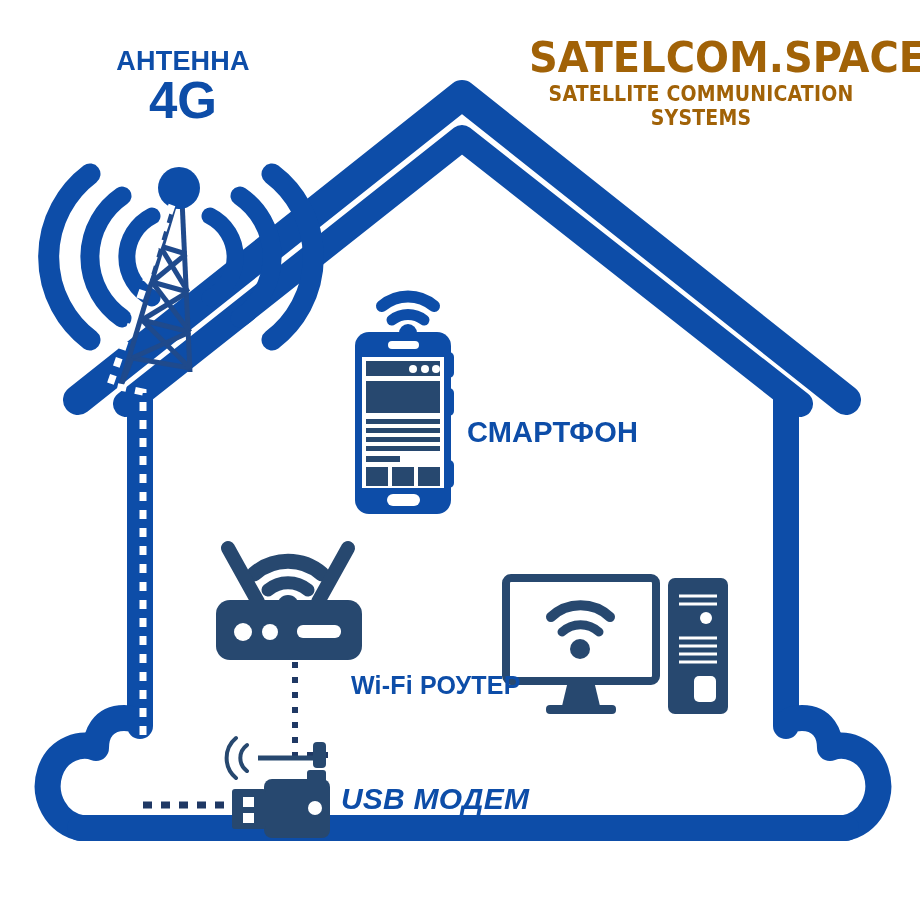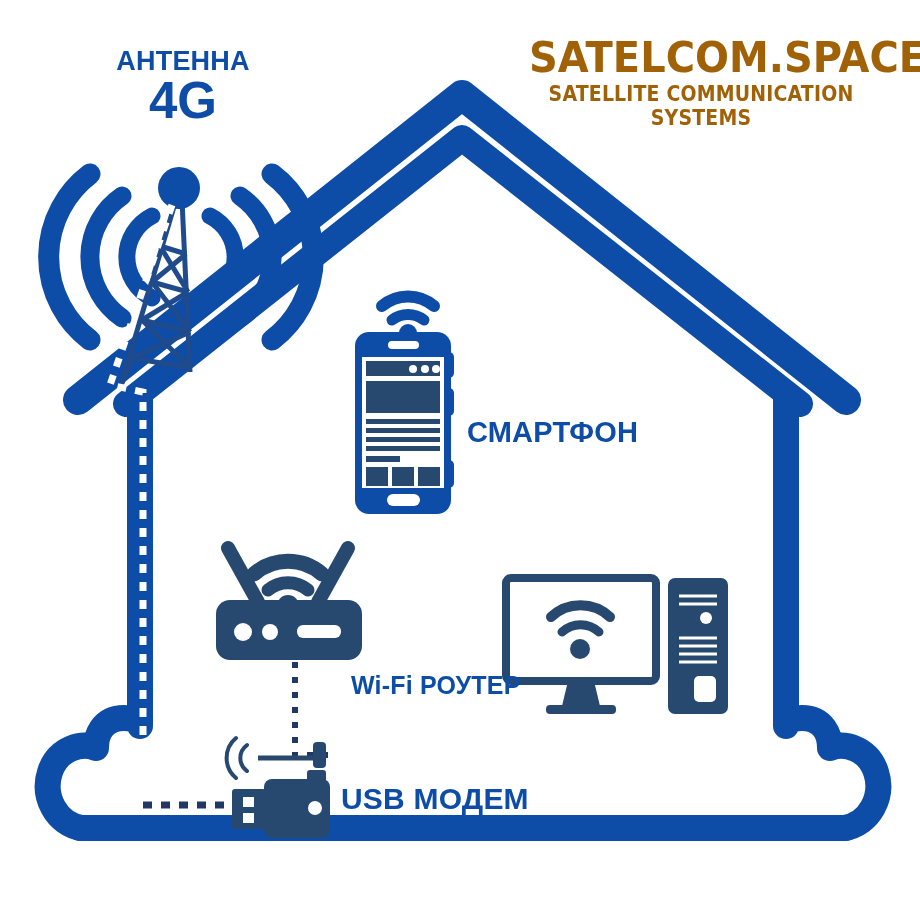--- a/index.html
+++ b/index.html
@@ -9,21 +9,21 @@
     position:relative;
   }
   #stage{position:absolute;inset:0;width:920px;height:900px;}
   #stage svg{display:block;width:920px;height:900px;}
 
   .lbl{position:absolute;font-weight:700;color:#0D4DA8;letter-spacing:.2px;white-space:nowrap;}
   #label-antenna{left:88px;top:30px;width:190px;text-align:center;font-size:27px;line-height:30px;margin-top:16px;}
   #label-antenna .big{display:block;font-size:51px;line-height:50px;font-weight:700;letter-spacing:0px;}
   #label-smartphone{left:467px;top:416px;font-size:29px;}
   #label-router{left:311px;top:671px;font-size:25px;margin-left:40px;}
-  #label-modem{left:341px;top:782px;font-size:30px;}
+  #label-modem{left:341px;top:782px;font-size:30px;font-style:italic;}
 
   #logo{position:absolute;left:516px;top:34px;width:370px;text-align:center;color:#a16207;}
   #logo .brand{font-size:43px;font-weight:700;letter-spacing:0px;line-height:46px;
       font-family:"DejaVu Sans","Liberation Sans",sans-serif;transform:scaleX(.93);transform-origin:center;}
   #logo .tag{font-size:21px;font-weight:700;letter-spacing:.2px;line-height:24px;margin-top:2px;
       font-family:"DejaVu Sans","Liberation Sans",sans-serif;transform:scaleX(.9);transform-origin:center;}
 </style>
 </head>
 <body>
 

